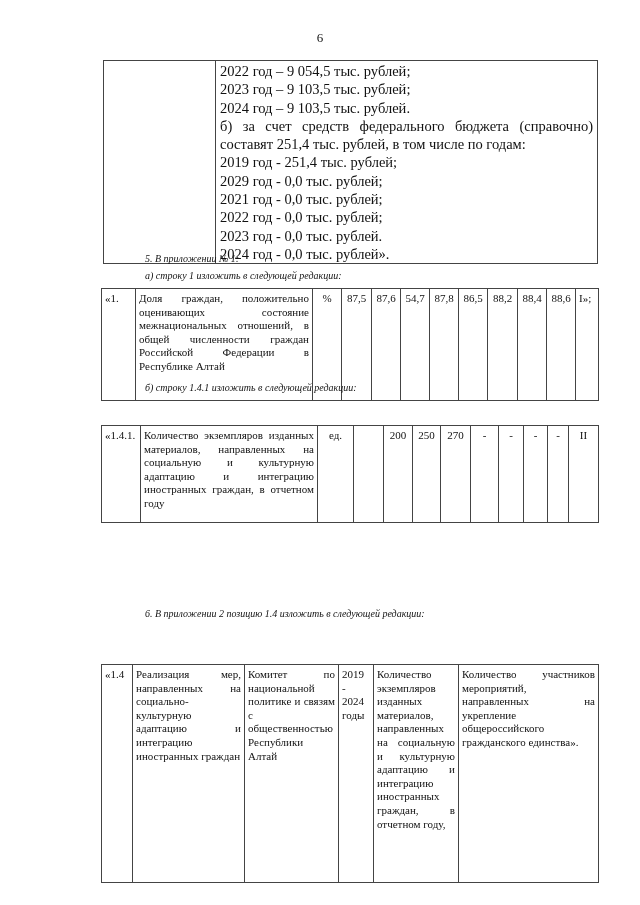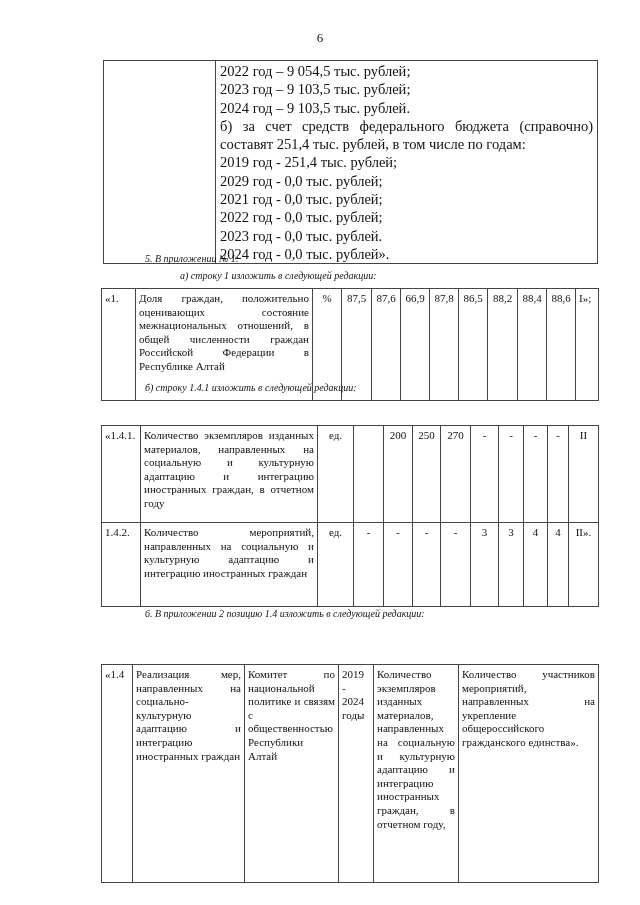--- a/index.html
+++ b/index.html
@@ -44,21 +44,21 @@
       <span class="line">2021 год - 0,0 тыс. рублей;</span>
       <span class="line">2022 год - 0,0 тыс. рублей;</span>
       <span class="line">2023 год - 0,0 тыс. рублей.</span>
       <span class="line">2024 год - 0,0 тыс. рублей».</span>
     </td>
   </tr>
 </tbody>
   </table>
 
 <div class="para" style="left:145px; top:253px;">5. В приложении № 1:</div>
-<div class="para" style="left:145px; top:270px;margin-left:35px;">а) строку 1 изложить в следующей редакции:</div>
+<div class="para" style="left:145px; top:270px;">а) строку 1 изложить в следующей редакции:</div>
 
 <table class="t2 small">
   <colgroup>
     <col style="width:34px">
       <col style="width:177px">
       <col style="width:29px">
     <col style="width:30px">
       <col style="width:29px">
       <col style="width:29px">
       <col style="width:29px">
@@ -68,21 +68,21 @@
       <col style="width:29px">
     <col style="width:23px">
   </colgroup>
   <tbody>
       <tr style="height:112px">
     <td>«1.</td>
     <td class="j">Доля граждан, положительно оценивающих состояние межнациональных отношений, в общей численности граждан Российской Федерации в Республике Алтай</td>
     <td class="c">%</td>
     <td class="c">87,5</td>
     <td class="c">87,6</td>
-    <td class="c">66,9</td>
+    <td class="c">54,7</td>
     <td class="c">87,8</td>
     <td class="c">86,5</td>
     <td class="c">88,2</td>
     <td class="c">88,4</td>
     <td class="c">88,6</td>
     <td>I»;</td>
   </tr>
 </tbody>
   </table>
 
@@ -111,34 +111,20 @@
     <td class="c"></td>
     <td class="c">200</td>
     <td class="c">250</td>
     <td class="c">270</td>
     <td class="c">-</td>
     <td class="c">-</td>
     <td class="c">-</td>
     <td class="c">-</td>
     <td class="c">II</td>
   </tr>
-  <tr style="height:84px">
-    <td>1.4.2.</td>
-    <td class="j">Количество мероприятий, направленных на социальную и культурную адаптацию и интеграцию иностранных граждан</td>
-    <td class="c">ед.</td>
-    <td class="c">-</td>
-    <td class="c">-</td>
-    <td class="c">-</td>
-    <td class="c">-</td>
-    <td class="c">3</td>
-    <td class="c">3</td>
-    <td class="c">4</td>
-    <td class="c">4</td>
-    <td class="c">II».</td>
-  </tr>
 </tbody>
   </table>
 
 <div class="para" style="left:145px; top:608px;">6. В приложении 2 позицию 1.4 изложить в следующей редакции:</div>
 
 <table class="t4 small">
   <colgroup>
     <col style="width:31px">
       <col style="width:112px">
       <col style="width:94px">

